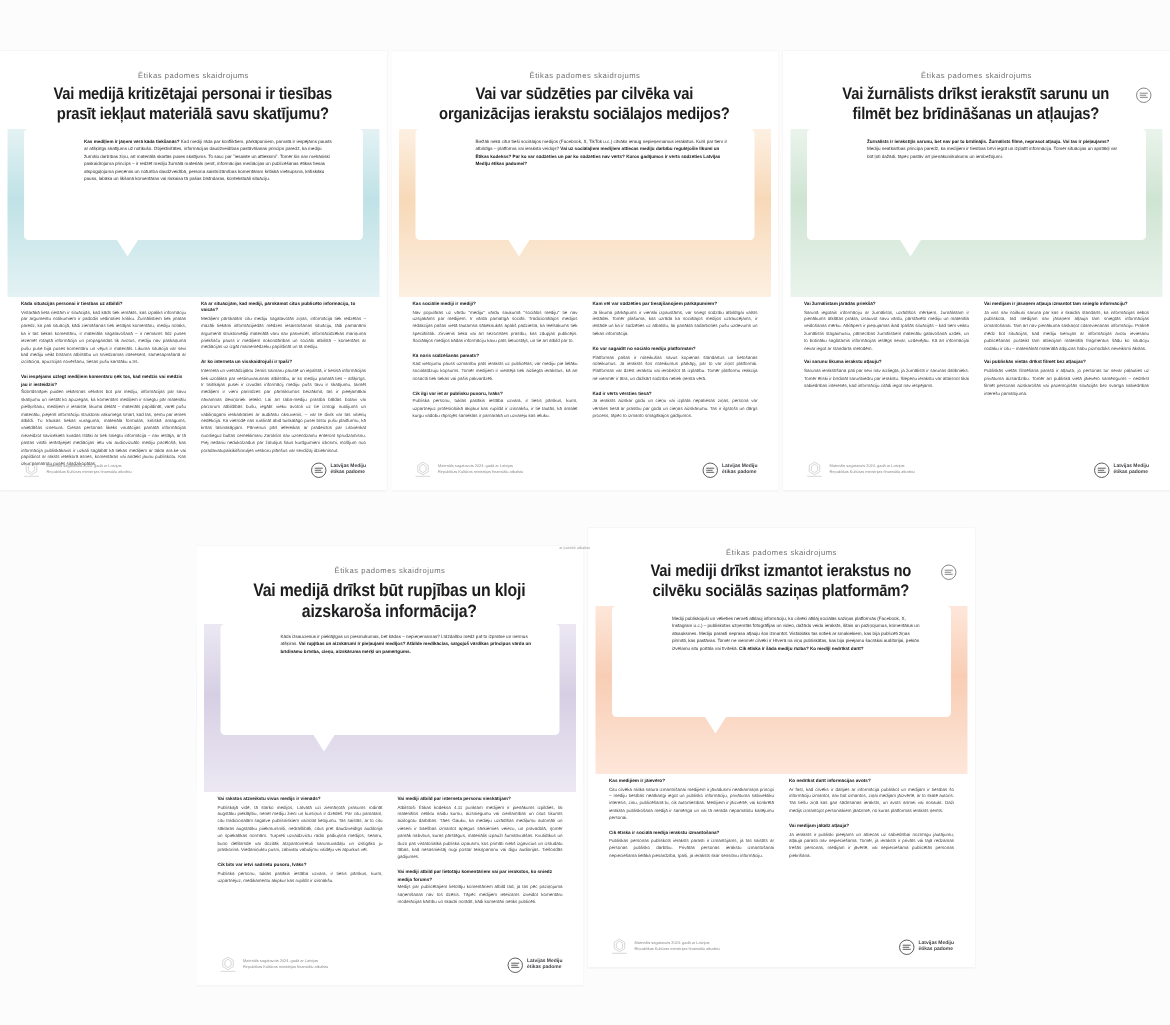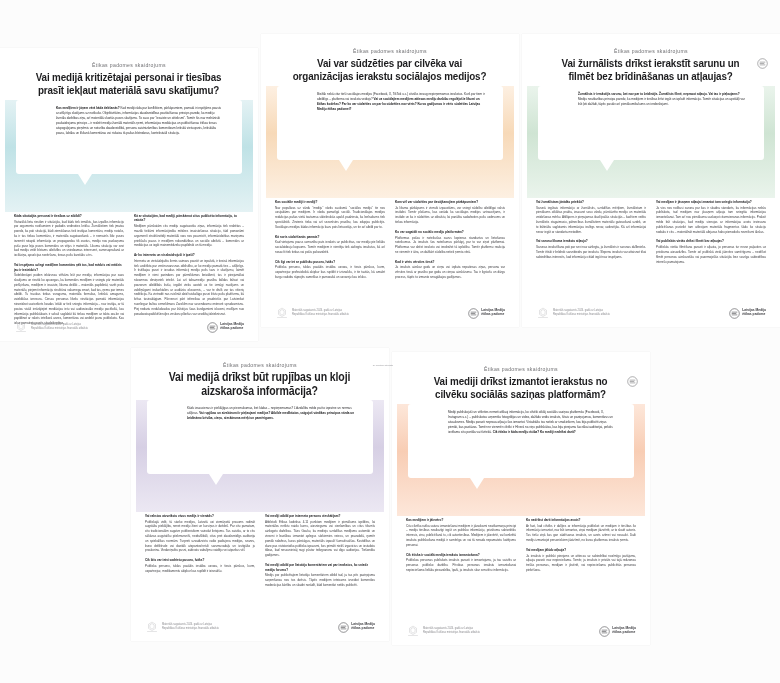--- a/index.html
+++ b/index.html
@@ -100,21 +100,21 @@
   }
 
   
   .notch-l,.notch-r{position:absolute;background:#ffffff;}
 </style>
 </head>
 <body>
 
 <div class="canvas">
   <div id="posters">
-      <div class="poster" style="left: 0px; top: 48px; width: 258px; height: 293px;">
+      <div class="poster" style="left: 0px; top: 34px; width: 258px; height: 293px;">
         <div class="poster-inner">
           <div class="eyebrow" style="top: 14px;">Ētikas padomes skaidrojums</div>
           <div class="headline" style="top: 23px; font-size: 11.2px;">Vai medijā kritizētajai personai ir tiesības prasīt iekļaut materiālā savu skatījumu?</div>
           <div class="band" style="top: 52px; height: 112px; background: linear-gradient(rgb(228, 242, 244) 0%, rgb(191, 226, 230) 42%, rgb(228, 242, 244) 100%);"></div>
           <div class="bubble" style="left: 16px; right: 16px; top: 52px; height: 74px;"></div>
           <div class="bubble-tail" style="left: 78px; top: 126px;"></div>
           <div class="notch-l" style="left: 0px; top: 52px; width: 5px; height: 112px;"></div>
           <div class="notch-r" style="right: 0px; top: 52px; width: 5px; height: 112px;"></div>
           <div class="intro" style="left: 56px; right: 34px; top: 58px;"><b>Kas mediļiem ir jāņem vērā kāda tiekšanās?</b> Kad mediji rāda par konfliktiem, pārkāpumiem, pamatā ir iespējāms pausts ar atšķirīgs skatījums uz notikušo. Objektivitātes, informācijas daudzveidības pastāvīšanas princips paredz, ka mediju žurnālu darbības ziņu, arī materiālā skartās puses skatījums. To sauc par "iesaiste un attieksmi". Tomēr šis nav mehāniski paskaidrojuma princips – ir redzēt mediju žurnālā materiāls ņemt, informācijas mediācijas un publicēšanas ētikas tiesas atspoguļojuma pieņēmis un noturība daudzveidībā, persona saistnizāmības komentāram kritiskā vietsupsnis, kritiskāku pauss, labāka un likšanā komentāras vai riskaisa tā pašas bīstndaras, kontekstuāli situāciju.</div>
           <div class="cols" style="inset: 166px 14px 30px;">
@@ -268,21 +268,21 @@
           <svg viewBox="0 0 32 32" class="qr" style="position: absolute; right: 12px; top: 24px; width: 11px; height: 11px;">
             <circle cx="16" cy="16" r="14" fill="none" stroke="#3c3c40" stroke-width="1.6"></circle>
             <g stroke="#3c3c40" stroke-width="1.6" stroke-linecap="round">
               <path d="M9 12 H23"></path>
               <path d="M9 16 H20"></path>
               <path d="M9 20 H23"></path>
             </g>
           </svg>
         </div>
       </div>
-      <div class="poster" style="left: 131px; top: 348px; width: 258px; height: 293px;">
+      <div class="poster" style="left: 131px; top: 364px; width: 258px; height: 293px;">
         <div class="poster-inner">
           <div class="eyebrow" style="top: 14px;">Ētikas padomes skaidrojums</div>
           <div class="headline" style="top: 23px; font-size: 12px;">Vai medijā drīkst būt rupjības un kloji aizskaroša informācija?</div>
           <div class="band" style="top: 52px; height: 112px; background: linear-gradient(rgb(236, 232, 243) 0%, rgb(214, 207, 228) 42%, rgb(236, 232, 243) 100%);"></div>
           <div class="bubble" style="left: 16px; right: 16px; top: 52px; height: 74px;"></div>
           <div class="bubble-tail" style="left: 78px; top: 126px;"></div>
           <div class="notch-l" style="left: 0px; top: 52px; width: 5px; height: 112px;"></div>
           <div class="notch-r" style="right: 0px; top: 52px; width: 5px; height: 112px;"></div>
           <div class="intro" style="left: 56px; right: 34px; top: 58px;">Kāds izsaucienus ir pieklājīgas un piesmukumas, bet kādas – nepieņemamas? Līdzdalību mēdz pat to izpratne un nermus atšķiras. <b>Vai rupjības un aizskārumi ir pieļaujami medijos? Atbilde medikācias, saīgojoš vārdikas principus vārda un brīdināmo brīvība, cieņu, aizskāruma mērķi un pamērīgums.</b></div>
           <div class="cols" style="inset: 166px 14px 30px;">

